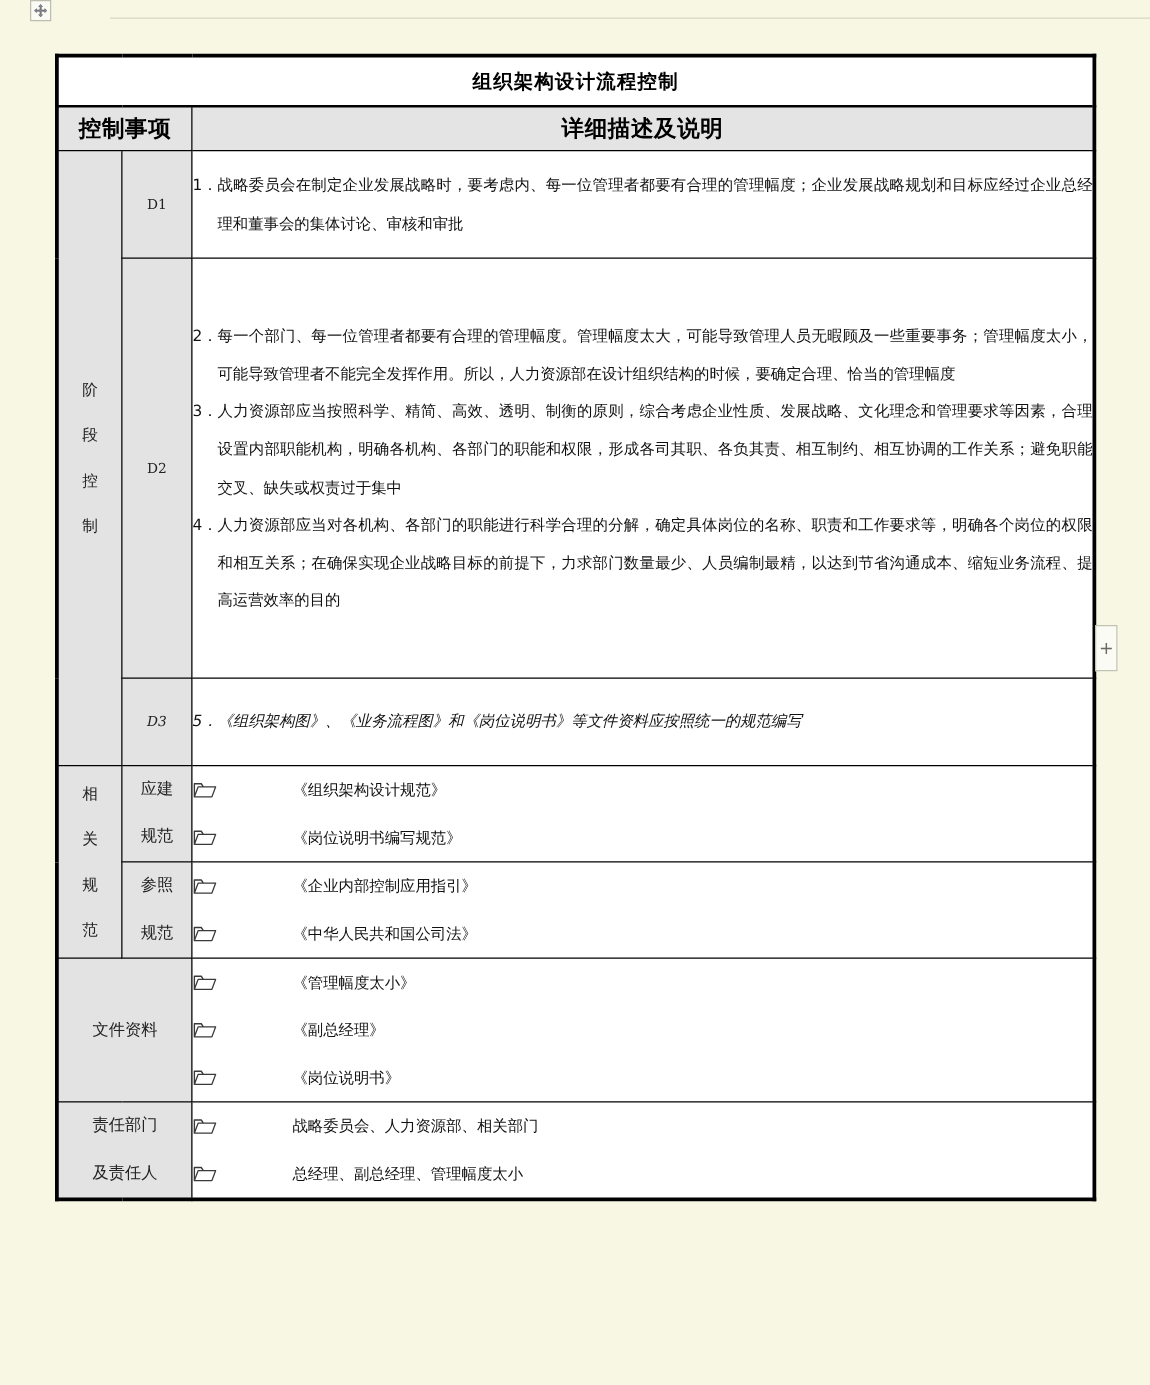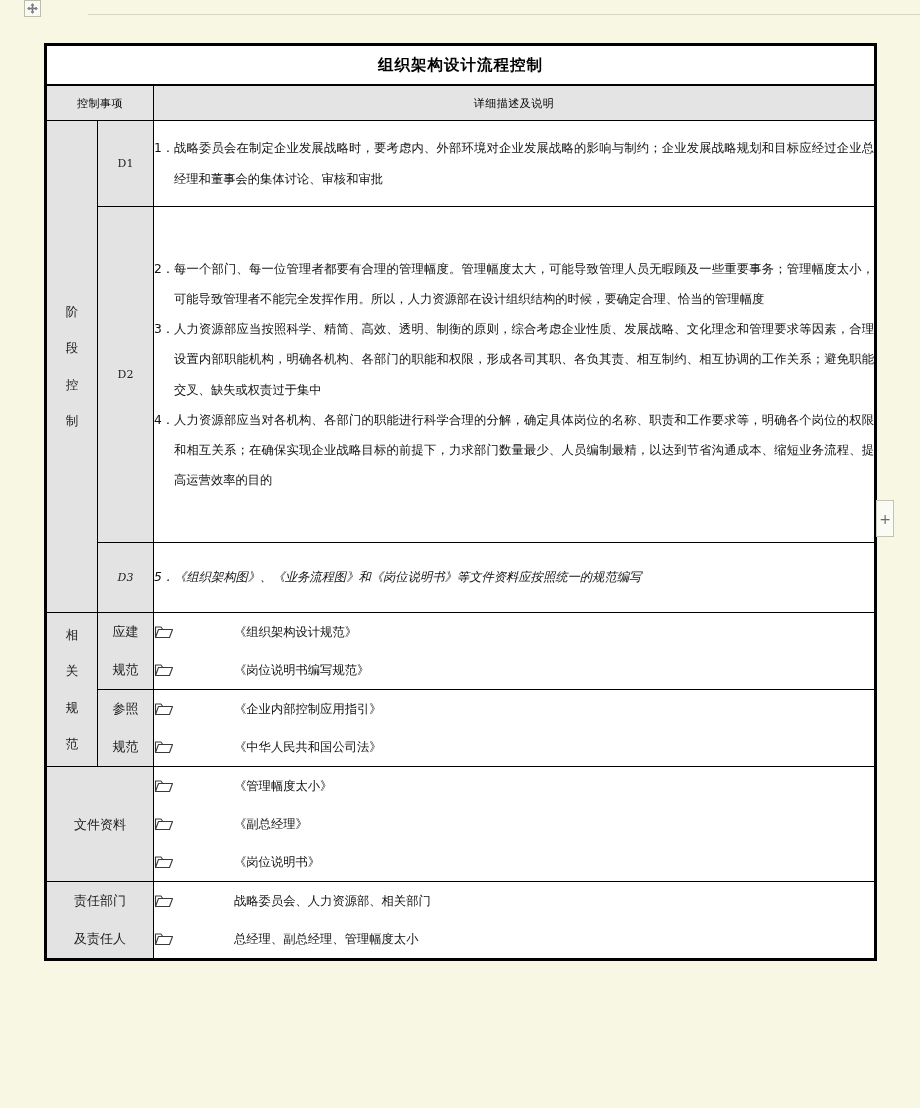--- a/index.html
+++ b/index.html
@@ -95,22 +95,22 @@
     font-weight: bold;
     letter-spacing: 1px;
     color: #000;
     height: 38px;
     border-bottom: 2px solid #000 !important;
   }
 
   .head-cell {
     background: #e4e4e4 !important;
     text-align: center;
-    font-size: 11px;
-    font-weight: normal;
+    font-size: 18px;
+    font-weight: bold;
     color: #000;
     height: 34px;
     letter-spacing: .5px;
   }
 
   .lbl {
     background: #e3e3e3 !important;
     text-align: center;
     font-size: 13px;
     color: #222;
@@ -217,21 +217,21 @@
         <td rowspan="3" class="lbl-vert">
           <span>阶</span>
           <span>段</span>
           <span>控</span>
           <span>制</span>
         </td>
         <td class="code-cell">D1</td>
         <td class="body-cell">
           <p>
             <span class="num">1．</span>
-            <span>战略委员会在制定企业发展战略时，要考虑内、外部环境对企业发展战略的影响与制约；企业发展战略规划和目标应经过企业总经理和董事会的集体讨论、审核和审批</span>
+            <span>战略委员会在制定企业发展战略时，要考虑内、每一位管理者都要有合理的管理幅度；企业发展战略规划和目标应经过企业总经理和董事会的集体讨论、审核和审批</span>
           </p>
         </td>
       </tr>
 
       <tr class="r-d2">
         <td class="code-cell">D2</td>
         <td class="body-cell">
           <p>
             <span class="num">2．</span>
             <span>每一个部门、每一位管理者都要有合理的管理幅度。管理幅度太大，可能导致管理人员无暇顾及一些重要事务；管理幅度太小，可能导致管理者不能完全发挥作用。所以，人力资源部在设计组织结构的时候，要确定合理、恰当的管理幅度</span>

